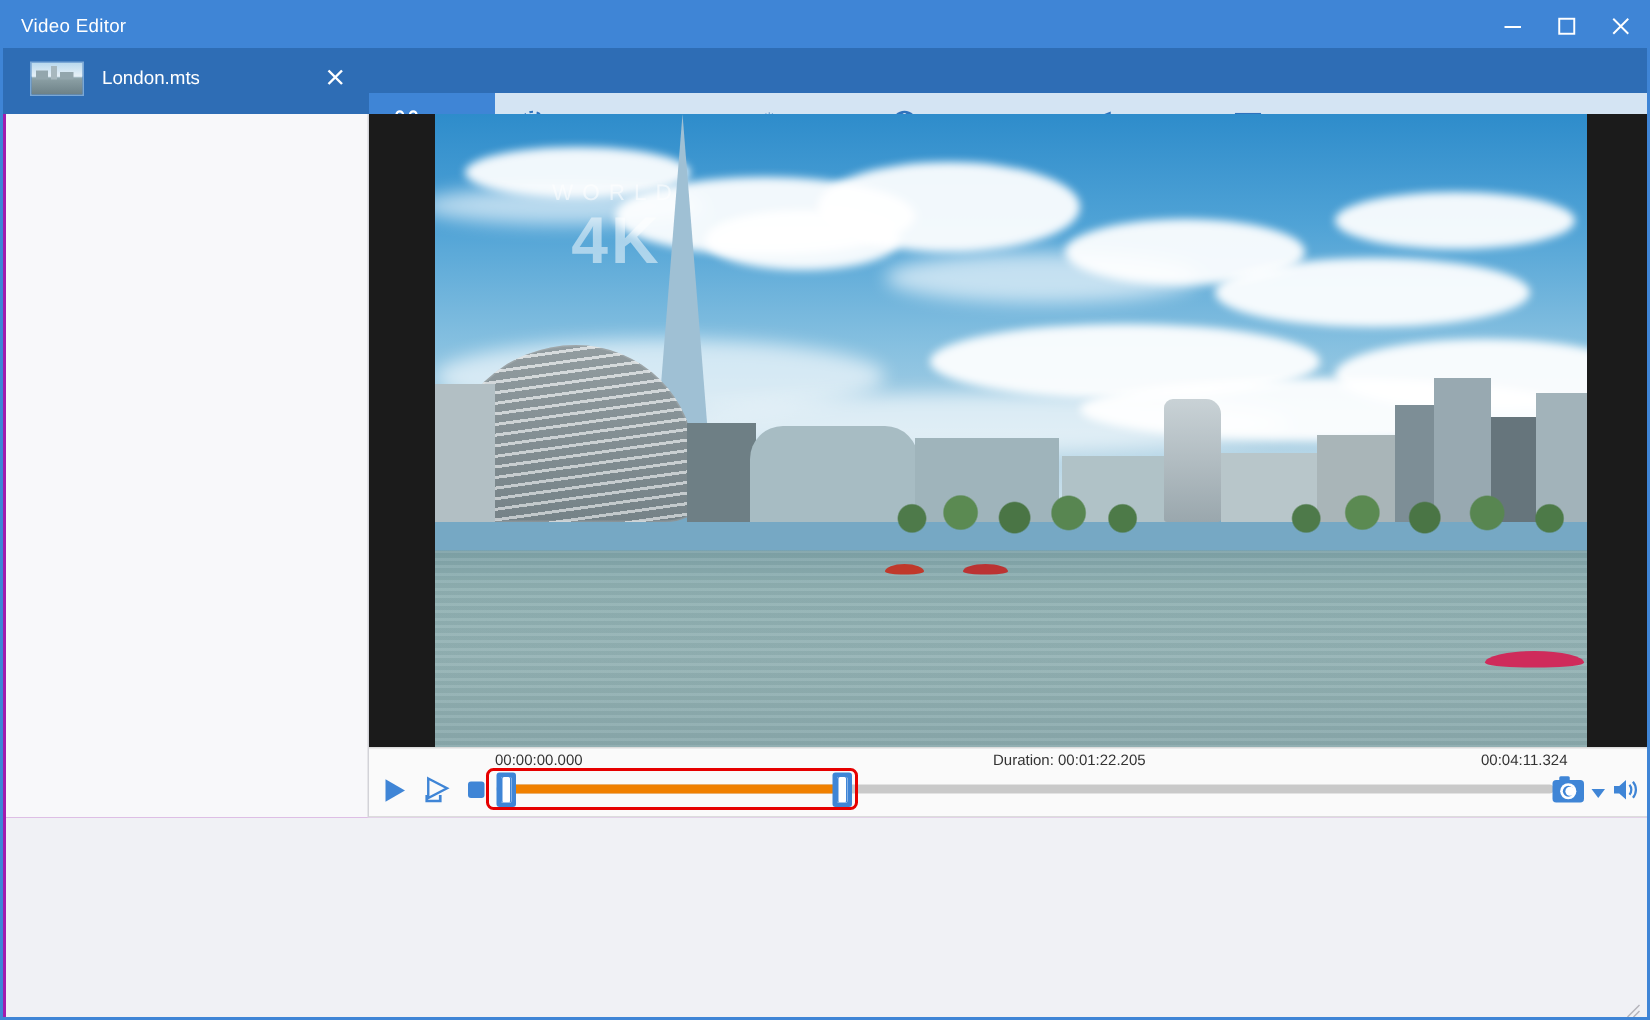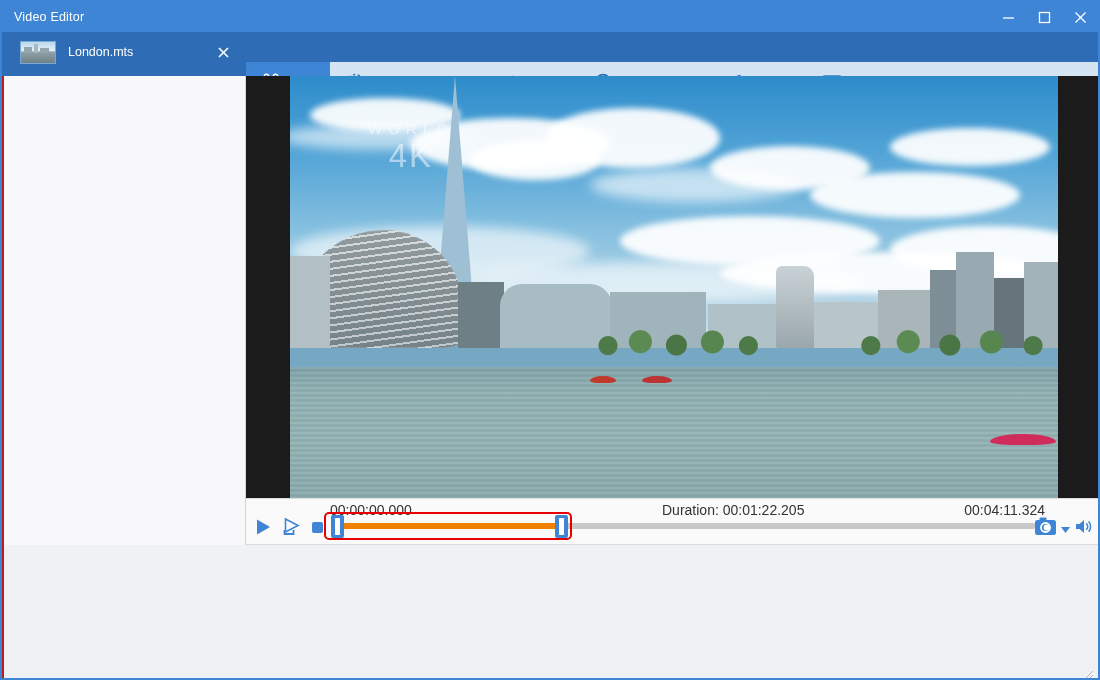--- a/index.html
+++ b/index.html
@@ -4,21 +4,21 @@
 <style>
   html, body {
     margin: 0; padding: 0;
     width: 1100px; height: 680px;
     overflow: hidden;
     font-family: "Liberation Sans", sans-serif;
   }
   #app {
     position: relative;
     width: 1100px; height: 680px;
-    background: #b91c1c;
+    background: #a21caf;
     box-sizing: border-box;
     border: 2px solid #3f85d6;
     overflow: hidden;
   }
 
   
   .titlebar {
     position: absolute; left: 0; top: 0;
     width: 1100px; height: 30px;
     background: #3f85d6;
@@ -179,36 +179,36 @@
   }
   .boat { position:absolute; background:#c0392b; border-radius:50% 50% 40% 40%/70% 70% 30% 30%; }
   .watermark {
     position:absolute; left:78px; top:44px;
     color: rgba(255,255,255,.55);
     font-size: 15px; letter-spacing: 6px;
     text-align:center;
     pointer-events:none;
   }
   .watermark .big {
-    display:block; font-size:33px; font-weight:normal;
+    display:block; font-size:44px; font-weight:bold;
     letter-spacing:2px; color: rgba(255,255,255,.5);
     line-height: 1;
     margin-top: 2px;
   }
 
   
   .timeline {
     position:absolute; left:244px; top:496px;
     width:856px; height:47px;
     background:#fafafa;
     border-top: 1px solid #dcdcdc;
     border-bottom: 1px solid #dcdcdc;
     box-sizing:border-box;
   }
-  .tl-label { position:absolute; font-size:14px; color:#333; white-space:nowrap; }
+  .tl-label { position:absolute; font-size:10px; color:#333; white-space:nowrap; }
   .tl-start { left: 84px; top: 3px; }
   .tl-dur   { left: 416px; top: 3px; }
   .tl-end   { right: 57px; top: 3px; }
 
   .tl-controls { position:absolute; left:8px; top:18px; display:flex; align-items:center; gap:10px; }
   .tl-right { position:absolute; right:8px; top:17px; display:flex; align-items:center; gap:3px; }
 
   .track-wrap {
     position:absolute; left:85px; top:19px;
     width: 705px; height: 16px;

